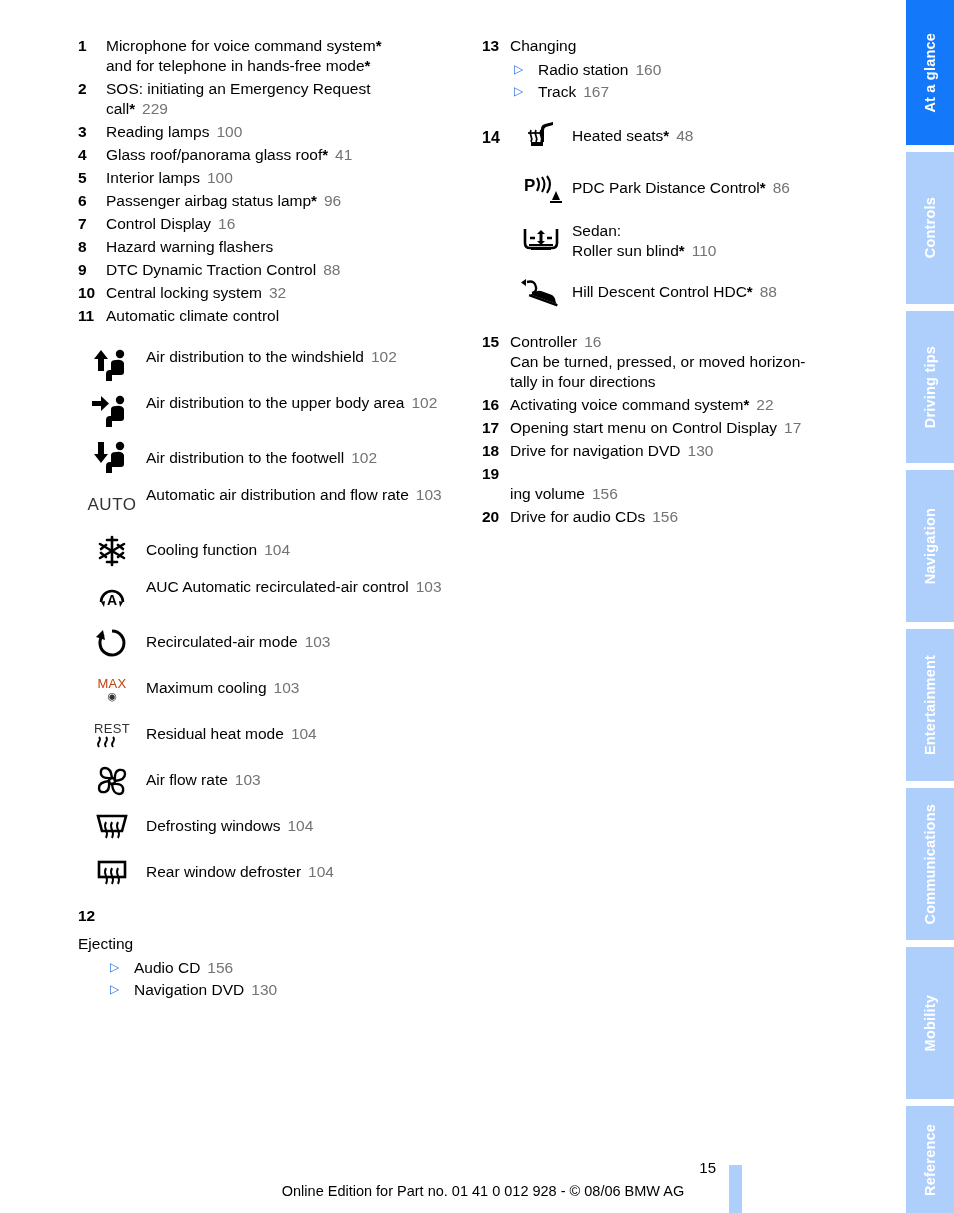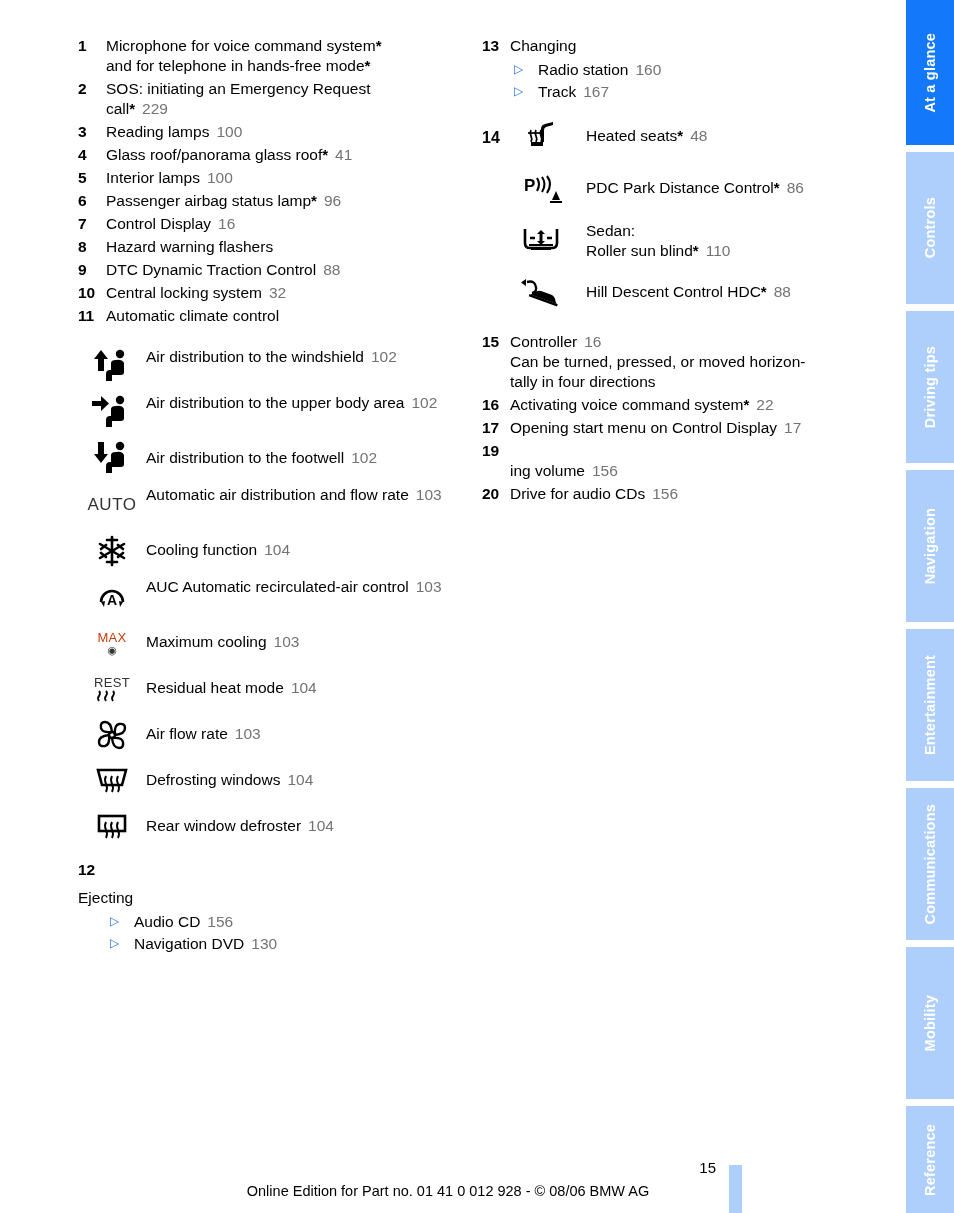--- a/index.html
+++ b/index.html
@@ -113,21 +113,21 @@
     margin-top: 14px;
   }
   .item14 .num {
     font-weight: bold;
     font-size: 16px;
     line-height: 20px;
     flex: 0 0 28px;
     padding-top: 12px;
   }
   .item14 .rows { flex: 1; }
-  .item14 .symrow { margin-bottom: 10px; gap: 14px; }
+  .item14 .symrow { margin-bottom: 10px; }
   .item14 .symrow .icon-cell { flex: 0 0 62px; }
 
   
   .sidebar {
     position: absolute;
     right: 0;
     top: 0;
     width: 54px;
     height: 1213px;
   }
@@ -164,20 +164,21 @@
     font-size: 15px;
     font-weight: normal;
   }
   .footline {
     position: absolute;
     left: 0;
     top: 1183px;
     width: 896px;
     text-align: center;
     font-size: 14.5px;
+    padding-left: 35px;
   }
   .footbar {
     position: absolute;
     left: 729px;
     top: 1165px;
     width: 13px;
     height: 48px;
     background: #aecffb;
   }
 
@@ -314,20 +315,29 @@
           <svg width="36" height="34" viewBox="0 0 36 34">
             <path d="M7 22 a11 11 0 1 1 22 0" fill="none" stroke="#000" stroke-width="2.6"></path>
             <path d="M29 22 l-4 -1 l1 6 z" fill="#000"></path>
             <path d="M7 22 l4 -1 l-1 6 z" fill="#000"></path>
             <text x="18" y="25" font-family="'Liberation Sans',sans-serif" font-size="14" font-weight="bold" text-anchor="middle" fill="#000">A</text>
           </svg>
         </div>
         <div class="sym-txt"><span>AUC Automatic recirculated-air control</span><span class="sp"></span><span class="ref">103</span></div>
       </div>
 
+      <div class="symrow">
+        <div class="icon-cell">
+          <svg width="34" height="34" viewBox="0 0 34 34">
+            <path d="M17 5 a12 12 0 1 1 -8.5 3.5" fill="none" stroke="#000" stroke-width="3"></path>
+            <path d="M8 4 l2 10 l-9 -3 z" fill="#000"></path>
+          </svg>
+        </div>
+        <div class="sym-txt"><span>Recirculated-air mode</span><span class="sp"></span><span class="ref">103</span></div>
+      </div>
 
       <div class="symrow">
         <div class="icon-cell">
           <div style="text-align:center;line-height:1;">
             <div style="font-size:13px;color:#c2410c;letter-spacing:0.3px;">MAX</div>
             <div style="font-size:11px;color:#333;margin-top:1px;">◉</div>
           </div>
         </div>
         <div class="sym-txt"><span>Maximum cooling</span><span class="sp"></span><span class="ref">103</span></div>
       </div>
@@ -493,20 +503,24 @@
     <div class="entry">
       <div class="num wide">16</div>
       <div class="body"><span>Activating voice command system</span><span class="star">*</span><span class="sp"></span><span class="ref">22</span></div>
     </div>
 
     <div class="entry">
       <div class="num wide">17</div>
       <div class="body"><span>Opening start menu on Control Display</span><span class="sp"></span><span class="ref">17</span></div>
     </div>
 
+    <div class="entry">
+      <div class="num wide">18</div>
+      <div class="body"><span>Drive for navigation DVD</span><span class="sp"></span><span class="ref">130</span></div>
+    </div>
 
     <div class="entry">
       <div class="num wide">19</div>
       <div class="body"><br><span>ing volume</span><span class="sp"></span><span class="ref">156</span></div>
     </div>
 
     <div class="entry">
       <div class="num wide">20</div>
       <div class="body"><span>Drive for audio CDs</span><span class="sp"></span><span class="ref">156</span></div>
     </div>

